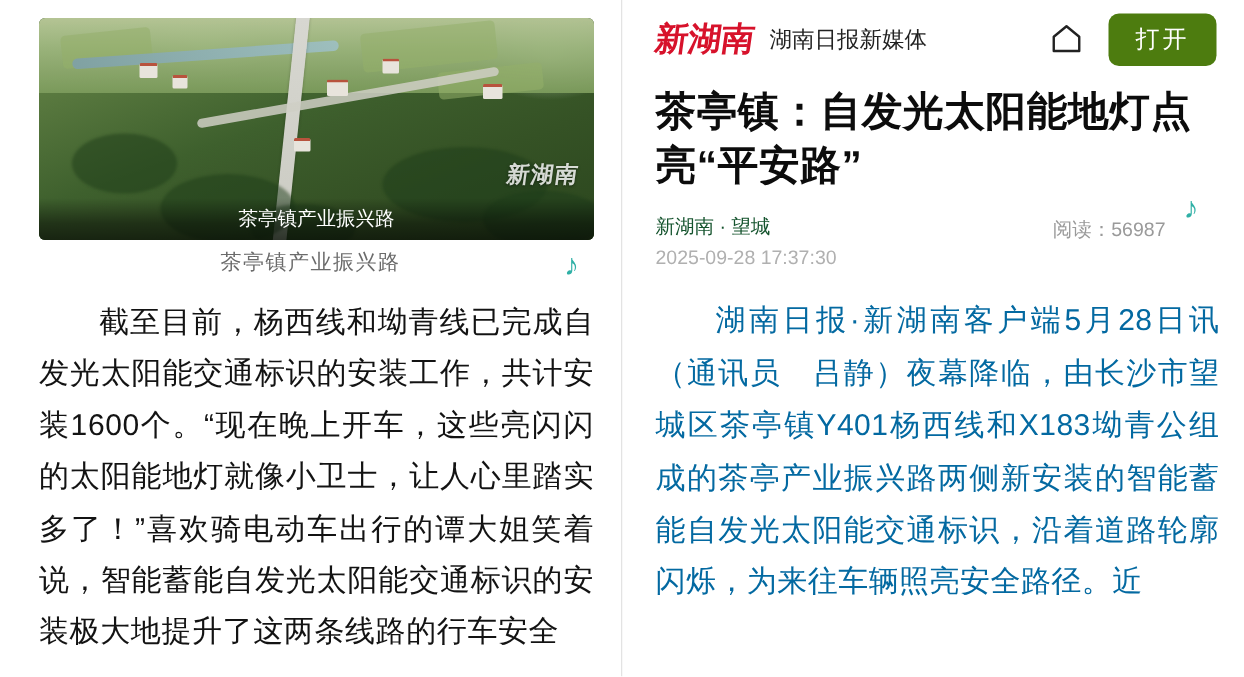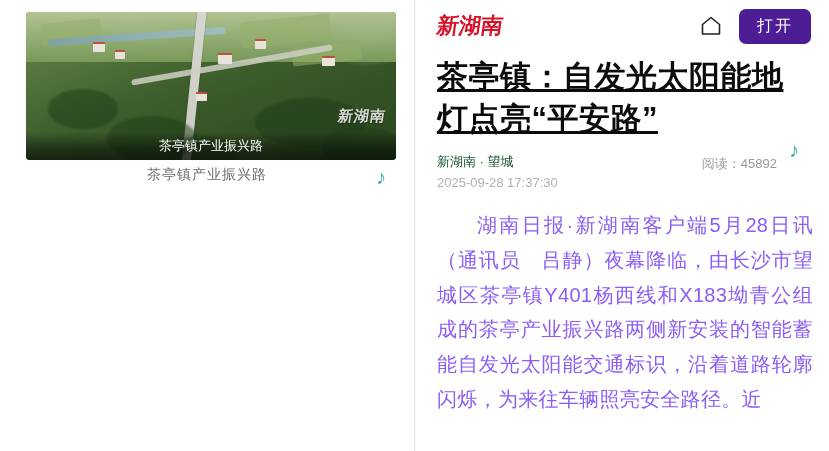--- a/index.html
+++ b/index.html
@@ -201,38 +201,37 @@
   .home-icon {
     width: 28px;
     height: 28px;
     margin-right: 14px;
     display: flex;
     align-items: center;
     justify-content: center;
     cursor: pointer;
   }
   .open-btn {
-    background: #4c1d95;
+    background: #4d7c0f;
     color: #ffffff;
     border: none;
     border-radius: 7px;
     font-size: 16px;
     padding: 7px 18px;
     cursor: pointer;
     font-family: "Liberation Sans", sans-serif;
     letter-spacing: 2px;
   }
   .headline {
     margin: 10px 16px 0 22px;
-    font-size: 31px;
+    font-size: 27px;
     line-height: 1.34;
     font-weight: bold;
     color: #0c0c0c;
     letter-spacing: 0.5px;
-    text-decoration: underline;
   }
   .meta {
     margin: 14px 16px 0 22px;
     position: relative;
     font-size: 13px;
     color: #8a8a8a;
   }
   .meta .src { display: block; color: #14532d; }
   .meta .time { display: block; margin-top: 4px; color: #b0b0b0; }
   .meta .reads {
@@ -246,21 +245,21 @@
     position: absolute;
     right: 14px;
     top: -14px;
     color: #2fb0a6;
     font-size: 20px;
   }
   .right-body {
     margin: 18px 16px 0 22px;
     font-size: 20px;
     line-height: 1.74;
-    color: #8b5cf6;
+    color: #0369a1;
     text-align: justify;
     letter-spacing: 0.3px;
   }
   .right-body .indent { text-indent: 2em; display: block; }
 </style>
 </head>
 <body>
 
 <div class="page">
 
@@ -288,43 +287,47 @@
         <div class="tree-dark" style="left:38%;top:84%;width:70px;height:32px;"></div>
       </div>
       <div class="wm">新湖南</div>
       <div class="video-caption">茶亭镇产业振兴路</div>
     </div>
 
     <div class="caption-below">茶亭镇产业振兴路</div>
 
     <div class="note-badge-left">♪</div>
 
+    <div class="left-body">
+      <span class="indent">截至目前，杨西线和坳青线已完成自发光太阳能交通标识的安装工作，共计安装1600个。“现在晚上开车，这些亮闪闪的太阳能地灯就像小卫士，让人心里踏实多了！”喜欢骑电动车出行的谭大姐笑着说，智能蓄能自发光太阳能交通标识的安装极大地提升了这两条线路的行车安全</span>
+    </div>
   </div>
 
   <div class="divider"></div>
 
   <div class="right-col">
 
     <div class="top-bar">
       <div class="brand-logo">新湖南</div>
+      <div class="brand-sub">湖南日报新媒体</div>
       <div class="top-spacer"></div>
       <div class="home-icon">
         <svg width="24" height="24" viewBox="0 0 24 24" fill="none" stroke="#222" stroke-width="1.6" stroke-linejoin="round" stroke-linecap="round">
           <path d="M3.5 10.5 L12 3.5 L20.5 10.5 V20 H3.5 Z"></path>
         </svg>
       </div>
       <button class="open-btn">打开</button>
     </div>
 
     <div class="headline">茶亭镇：自发光太阳能地灯点亮“平安路”</div>
 
     <div class="meta">
       <span class="src">新湖南 · 望城</span>
       <span class="time">2025-09-28 17:37:30</span>
-      <span class="reads">阅读：45892</span>
+      <span class="reads">阅读：56987</span>
       <span class="note-badge-right">♪</span>
     </div>
 
     <div class="right-body">
       <span class="indent">湖南日报·新湖南客户端5月28日讯（通讯员　吕静）夜幕降临，由长沙市望城区茶亭镇Y401杨西线和X183坳青公组成的茶亭产业振兴路两侧新安装的智能蓄能自发光太阳能交通标识，沿着道路轮廓闪烁，为来往车辆照亮安全路径。近</span>
     </div>
   </div>
 
 </div>
 

